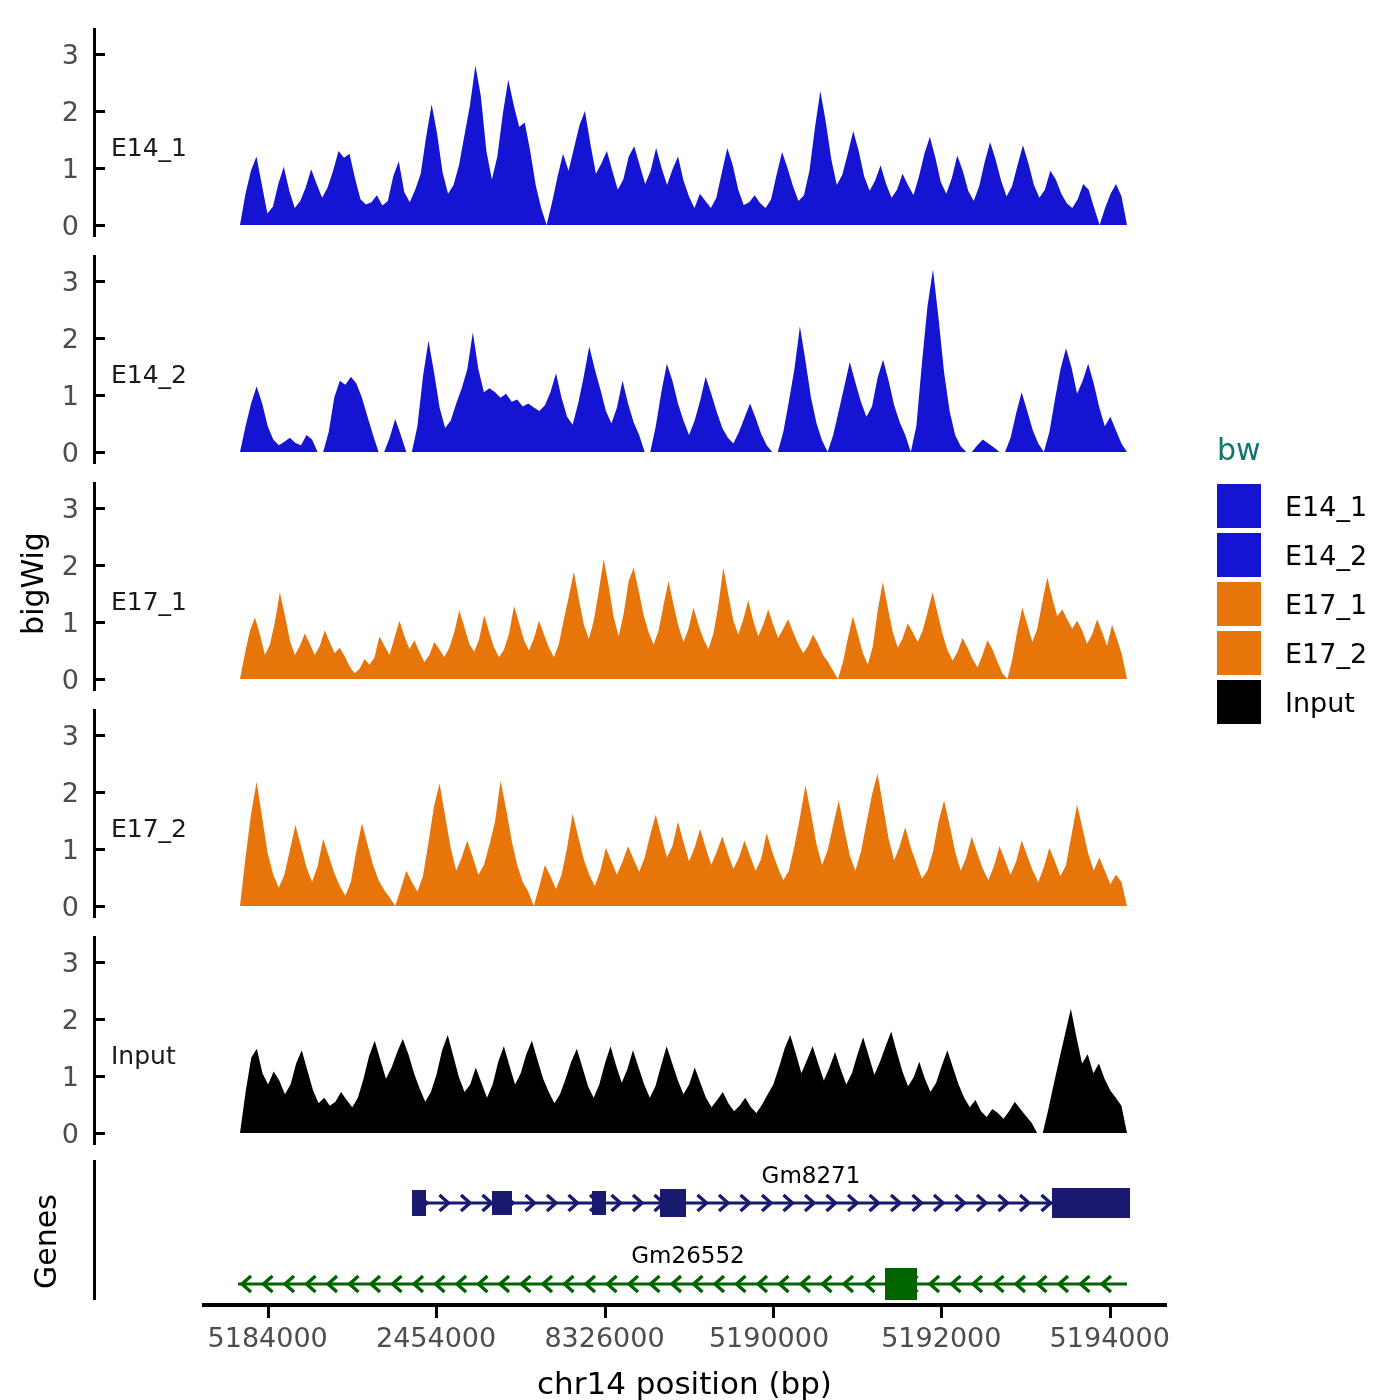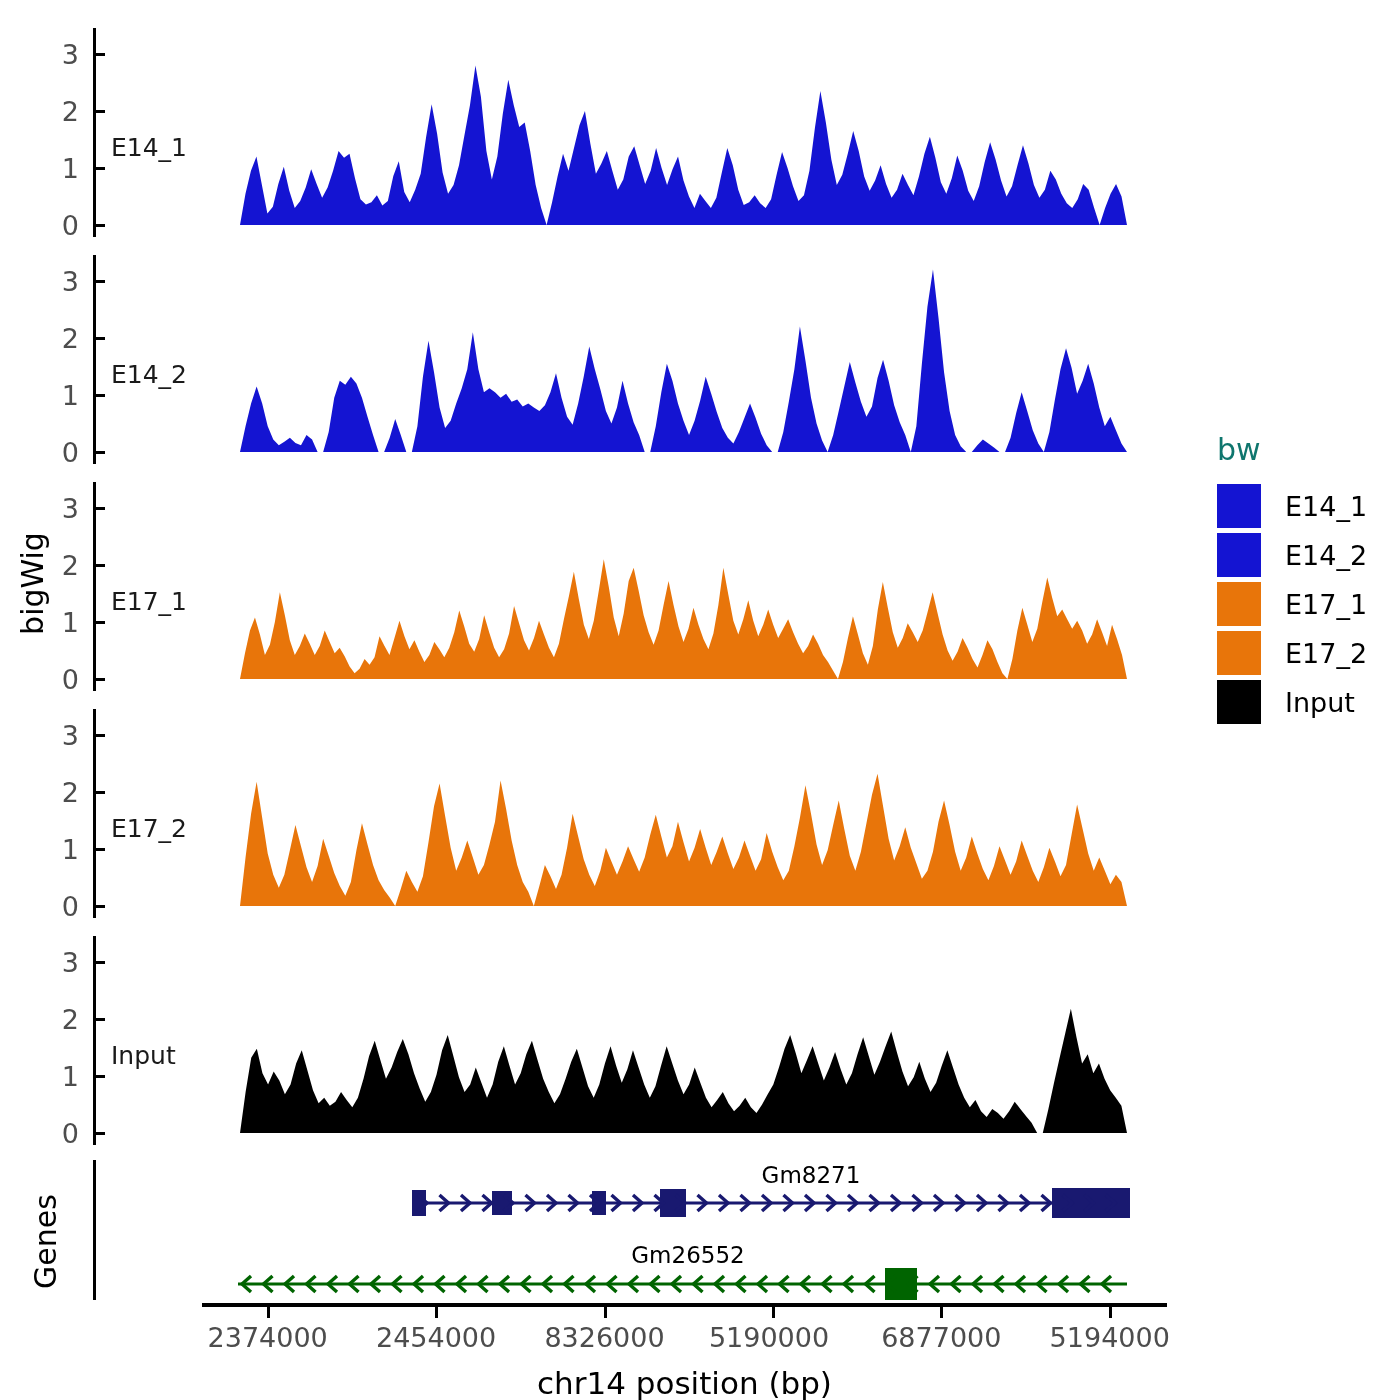--- a/index.html
+++ b/index.html
@@ -228,29 +228,29 @@
         </g>
       </svg>
     <div class="gene-name" id="gene-name-0" style="left: 779px; top: 2px; margin-left: 32px;">Gm8271</div>
     <div class="gene-name" id="gene-name-1" style="left: 688px; top: 82px;">Gm26552</div>
   </div>
 
   <div id="xaxis">
     <div id="xaxis-line" style="left: 202px; top: 1303px; width: 965px;"></div>
     <div id="xticks">
         <div class="xtick" style="left: 266.682px; top: 1307px;"></div>
-        <div class="xticklab" style="left: 267.682px; top: 1322px;">2374000</div>
+        <div class="xticklab" style="left: 267.682px; top: 1322px;">5184000</div>
         <div class="xtick" style="left: 435.093px; top: 1307px;"></div>
         <div class="xticklab" style="left: 436.093px; top: 1322px;">2454000</div>
         <div class="xtick" style="left: 603.505px; top: 1307px;"></div>
         <div class="xticklab" style="left: 604.505px; top: 1322px;">8326000</div>
         <div class="xtick" style="left: 771.916px; top: 1307px;"></div>
         <div class="xticklab" style="left: 769px; top: 1322px;">5190000</div>
         <div class="xtick" style="left: 940.327px; top: 1307px;"></div>
-        <div class="xticklab" style="left: 941.327px; top: 1322px;">6877000</div>
+        <div class="xticklab" style="left: 941.327px; top: 1322px;">5192000</div>
         <div class="xtick" style="left: 1108.74px; top: 1307px;"></div>
         <div class="xticklab" style="left: 1109.74px; top: 1322px;">5194000</div>
       </div>
     <div id="xaxis-title" style="left: 684.5px; top: 1365px;">chr14 position (bp)</div>
   </div>
 
   <div id="legend" style="left: 1217px; top: 432px;">
     <div id="legend-title">bw</div>
     <div id="legend-items" style="position: absolute; left: 0px; top: 0px;">
         <div class="legend-row" style="top: 52px;">

